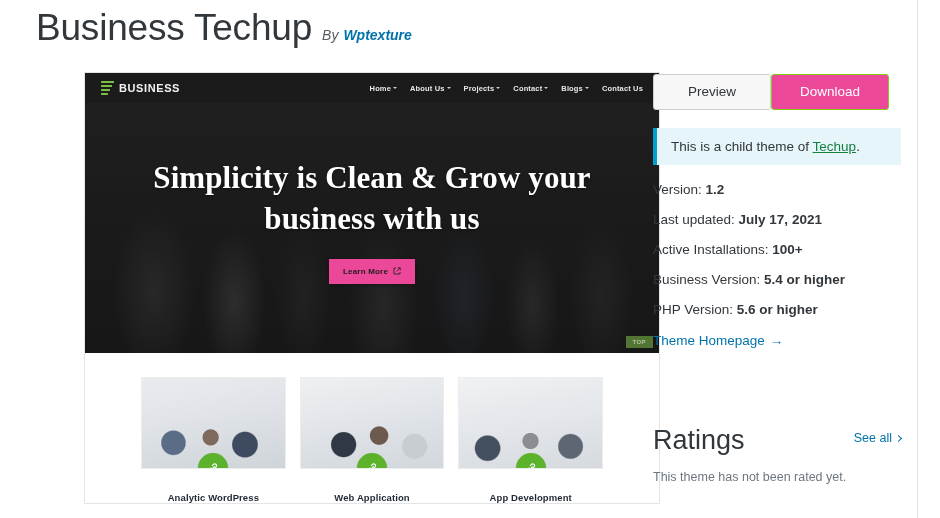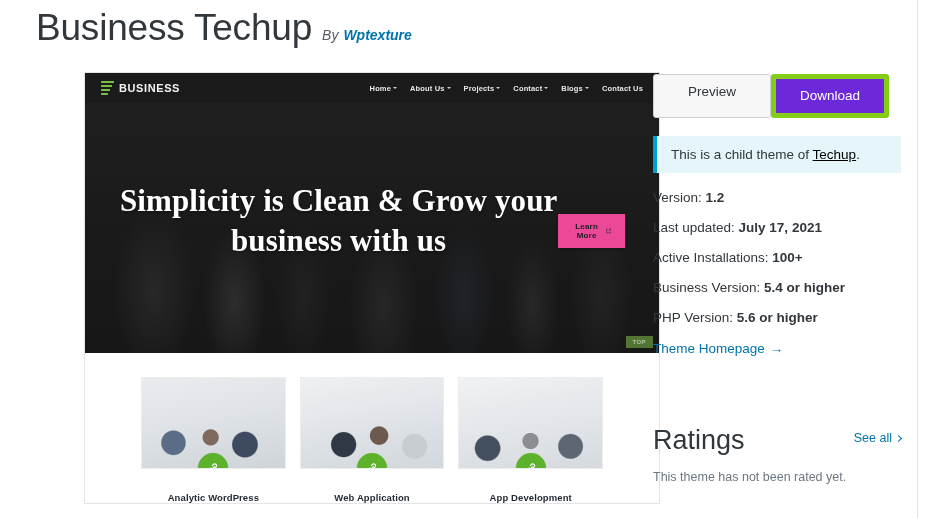--- a/index.html
+++ b/index.html
@@ -115,21 +115,21 @@
   }
   .caret {
     width: 0; height: 0;
     border-left: 2.2px solid transparent;
     border-right: 2.2px solid transparent;
     border-top: 2.6px solid #cfcfcf;
     display: inline-block;
   }
   .hero-content {
     position: relative;
-    display: flex; flex-direction: row;
+    display: flex; flex-direction: column;
     align-items: center; justify-content: center;
     height: calc(100% - 30px);
     padding: 0 34px 14px;
     text-align: center;
   }
   .hero-title {
     font-family: "Liberation Serif", serif;
     color: #ffffff;
     font-size: 31px;
     font-weight: 700;
@@ -230,35 +230,35 @@
     line-height: 1.3;
   }
   .btn-preview {
     width: 118px;
     background: #f7f7f7;
     border: 1px solid #ccd0d4;
     color: #32373c;
   }
   .btn-download {
     width: 118px;
-    background: #6d28d9;
-    border: 5px solid #84cc16;
+    background: #ec4899;
+    border: 1px solid #84cc16;
     color: #ffffff;
     font-weight: 400;
   }
   .notice {
     margin-top: 18px;
     background: #e5f5fa;
     border-left: 4px solid #00a0d2;
     padding: 11px 14px;
     font-size: 13.5px;
     color: #32373c;
   }
   .notice a {
-    color: #000000;
+    color: #15803d;
     text-decoration: underline;
     cursor: pointer;
   }
   .meta-list { margin-top: 16px; }
   .meta-item {
     font-size: 13.5px;
     color: #32373c;
     margin-bottom: 12.5px;
     line-height: 1.3;
   }

